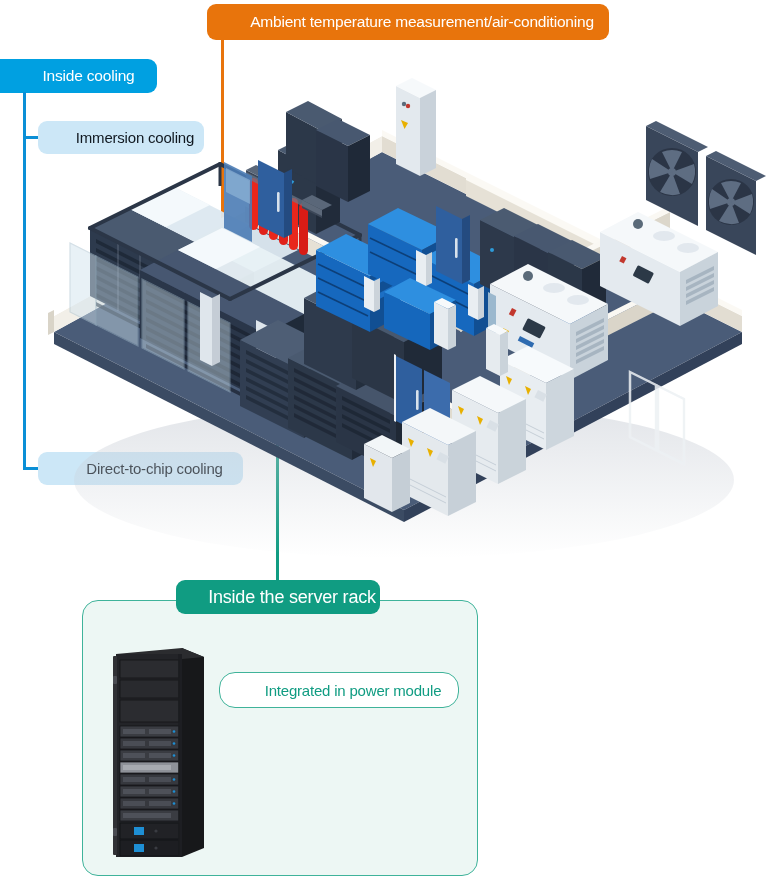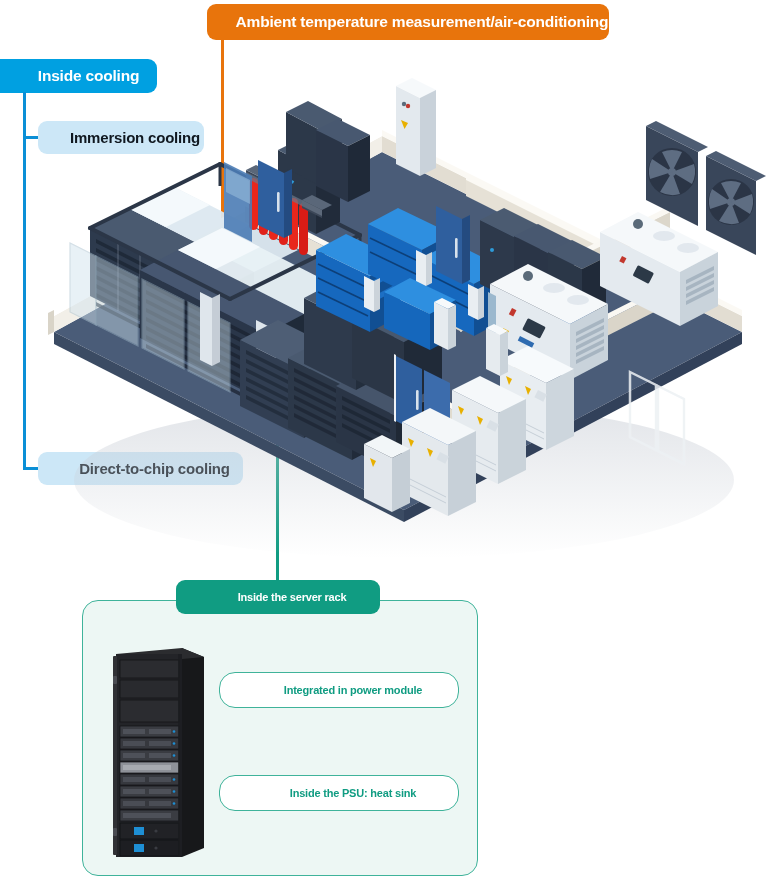--- a/index.html
+++ b/index.html
@@ -10,45 +10,45 @@
     font-family: "Liberation Sans", sans-serif;
     overflow: hidden;
   }
   #root { position: relative; width: 778px; height: 888px; }
 
   
   .pill {
     position: absolute;
     display: flex; align-items: center; justify-content: center;
     border-radius: 9px;
-    font-weight: bold;
+    font-weight: normal;
     letter-spacing: -0.2px;
     white-space: nowrap;
     padding-left: 28px;
   }
   .pill-orange {
     background: #E8740C; color: #ffffff;
     font-size: 15.5px;
   }
   .pill-blue-solid {
     background: #00A0E1; color: #ffffff;
     font-size: 15.5px;
   }
   .pill-blue-light {
     background: #CCE7F7; color: #101820;
     font-size: 15px;
   }
   .pill-teal-solid {
     background: #109C82; color: #ffffff;
-    font-size: 11px;
+    font-size: 18px;
   }
   .pill-outline {
     background: #ffffff; color: #109C82;
     border: 1.6px solid #3FB39A;
-    font-size: 11px;
+    font-size: 15px;
     border-radius: 16px;
   }
 
   
   .line-v, .line-h { position: absolute; }
   .dot { position: absolute; border-radius: 50%; }
 
   
   #detail-panel {
     position: absolute;
@@ -602,17 +602,14 @@
   </g>
 
   <rect x="74" y="16" width="4" height="203" fill="#1B1C1F" opacity="0.7"></rect>
 </svg>
 </div>
 
 <div class="pill pill-outline" style="left:219px; top:672px; width:240px; height:36px;">
   <span>Integrated in power module</span>
 </div>
 
-<div class="pill pill-outline" style="left:219px; top:775px; width:240px; height:36px;">
-  <span>Inside the PSU: heat sink</span>
-</div>
 
 </div>
 
 </body></html>

